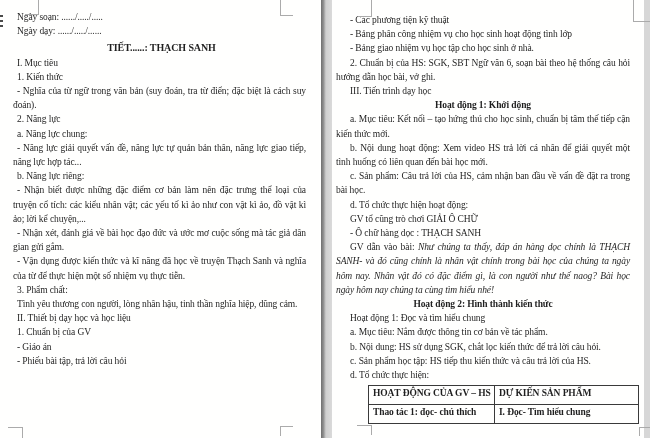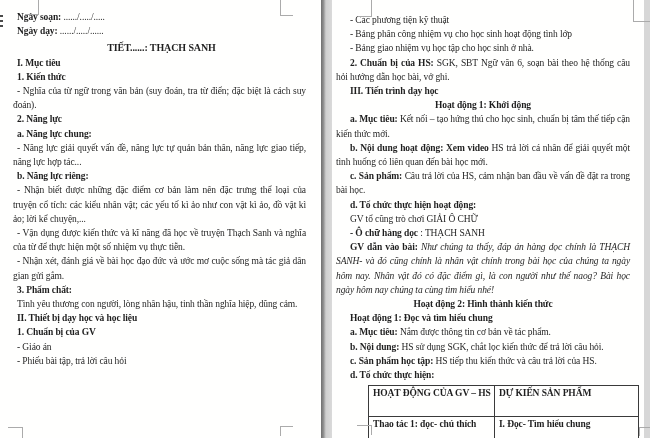--- a/index.html
+++ b/index.html
@@ -17,29 +17,29 @@
     background:linear-gradient(90deg,#6e6e6e 0%,#8f8f8f 22%,#cfcfcf 45%,#dadada 100%);
   }
   .textcol{position:absolute;font-size:9.5px;line-height:14.2px;letter-spacing:-0.1px;}
   #page-left .textcol{left:13px;top:10px;width:293px;}
   #page-right .textcol{left:4px;top:13px;width:294px;}
   p{margin:0;text-align:justify;text-indent:14px;}
   #page-left p{text-indent:4px;}
   p.date{text-align:left;text-indent:4px;}
   p.c{text-align:center;text-indent:0;font-weight:bold;}
   p.title{margin-top:3px;text-align:center;text-indent:0;font-weight:bold;font-size:10px;}
-  b{font-weight:bold;margin-top:16px;}
+  b{font-weight:normal;margin-top:16px;}
   i.itx{font-style:italic;}
   table.gv{
     border-collapse:collapse;margin:3px 0 0 32px;table-layout:fixed;width:270px;
     font-size:9.5px;line-height:11px;
   }
   table.gv td,table.gv th{
     border:1px solid #3a3a3a;font-weight:bold;text-align:left;
-    padding:2px 4px 17px 4px;vertical-align:top;overflow:hidden;white-space:nowrap;margin-left:20px;
+    padding:2px 4px 5px 4px;vertical-align:top;overflow:hidden;white-space:nowrap;margin-left:20px;
   }
   table.gv col.c1{width:126px;}
   table.gv col.c2{width:144px;}
   
   .cm{position:absolute;border:0 solid #ababab;}
   .cm-ltl{left:25px;top:0;width:13px;height:14px;border-right-width:1px;border-bottom-width:1px;}
   .cm-ltr{left:280px;top:0;width:12px;height:15px;border-left-width:1px;border-bottom-width:1px;}
   .cm-lbl{left:8px;top:427px;width:14px;height:10px;border-right-width:1px;border-top-width:1px;}
   .cm-lbr{left:280px;top:426px;width:12px;height:9px;border-left-width:1px;border-top-width:1px;}
   .cm-rtl{left:358px;top:0;width:13px;height:16px;border-right-width:1px;border-bottom-width:1px;}
@@ -59,22 +59,22 @@
     <p class="date"><b>Ngày dạy:</b><span> ....../...../......</span></p>
     <p class="title">TIẾT......: THẠCH SANH</p>
     <p><b>I. Mục tiêu</b></p>
     <p><b>1. Kiến thức</b></p>
     <p><span>- Nghĩa của từ ngữ trong văn bản (suy đoán, tra từ điển; đặc biệt là cách suy đoán).</span></p>
     <p><b>2. Năng lực</b></p>
     <p><b>a. Năng lực chung:</b></p>
     <p><span>- Năng lực giải quyết vấn đề, năng lực tự quản bản thân, năng lực giao tiếp, năng lực hợp tác...</span></p>
     <p><b>b. Năng lực riêng:</b></p>
     <p><span>- Nhận biết được những đặc điểm cơ bản làm nên đặc trưng thể loại của truyện cổ tích: các kiểu nhân vật; các yếu tố kì ảo như con vật kì ảo, đồ vật kì ảo; lời kể chuyện,...</span></p>
+    <p><span>- Nhận xét, đánh giá về bài học đạo đức và ước mơ cuộc sống mà tác giả dân gian gửi gắm.</span></p>
     <p><span>- Vận dụng được kiến thức và kĩ năng đã học về truyện Thạch Sanh và nghĩa của từ để thực hiện một số nhiệm vụ thực tiễn.</span></p>
-    <p><span>- Nhận xét, đánh giá về bài học đạo đức và ước mơ cuộc sống mà tác giả dân gian gửi gắm.</span></p>
     <p><b>3. Phẩm chất:</b></p>
     <p><span>Tình yêu thương con người, lòng nhân hậu, tinh thần nghĩa hiệp, dũng cảm.</span></p>
     <p><b>II. Thiết bị dạy học và học liệu</b></p>
     <p><b>1. Chuẩn bị của GV</b></p>
     <p><span>- Giáo án</span></p>
     <p><span>- Phiếu bài tập, trả lời câu hỏi</span></p>
   </div>
 </div>
 
 <div id="gutter"></div>

